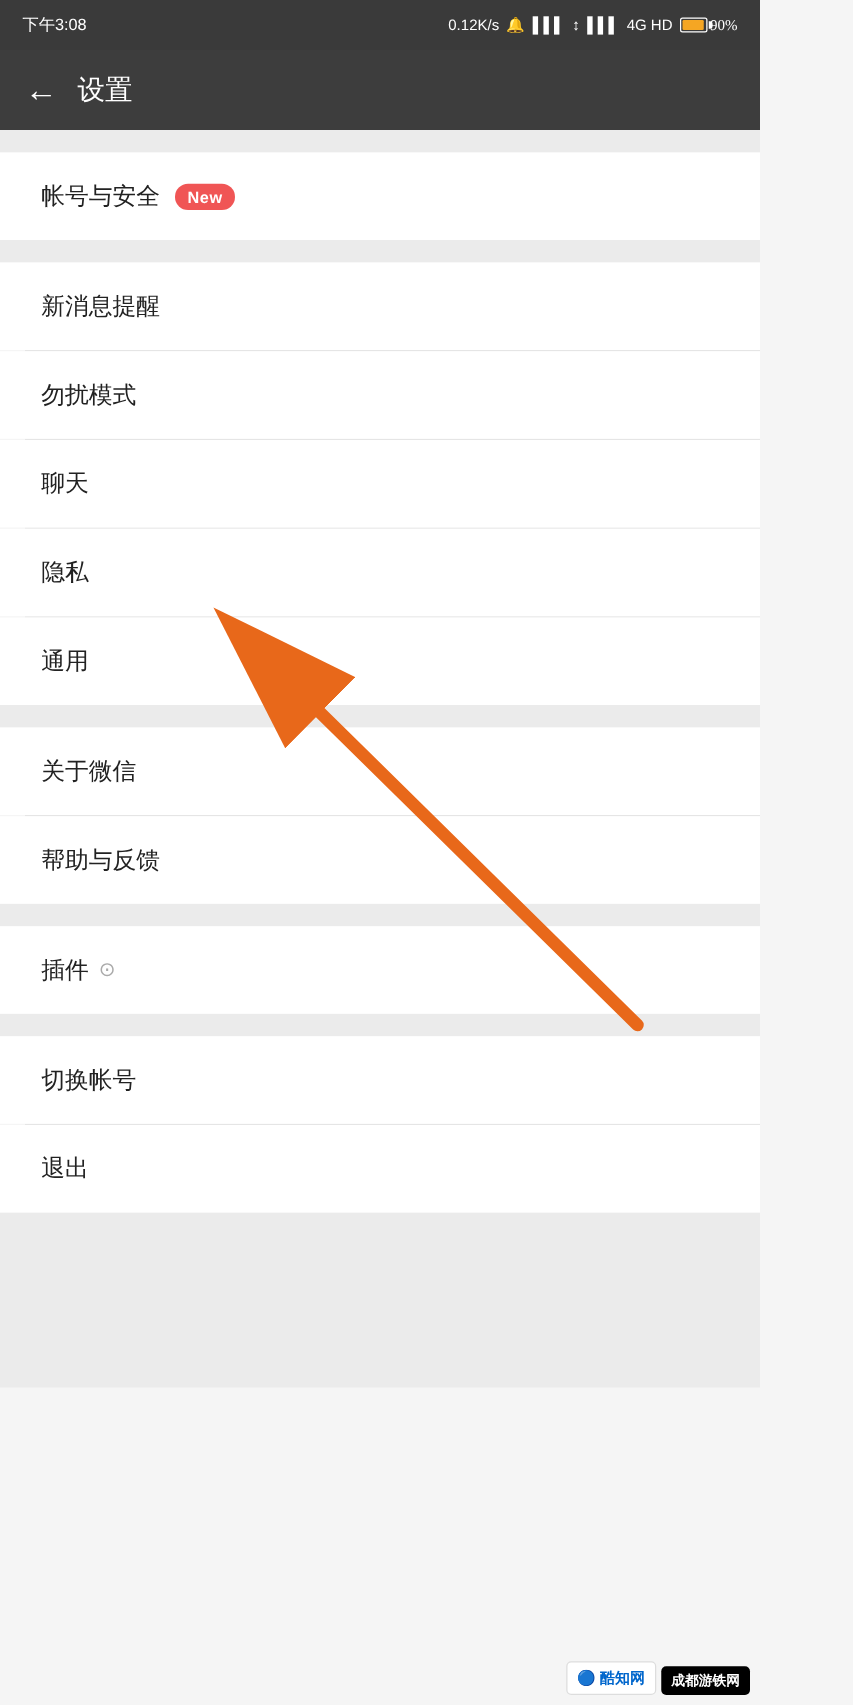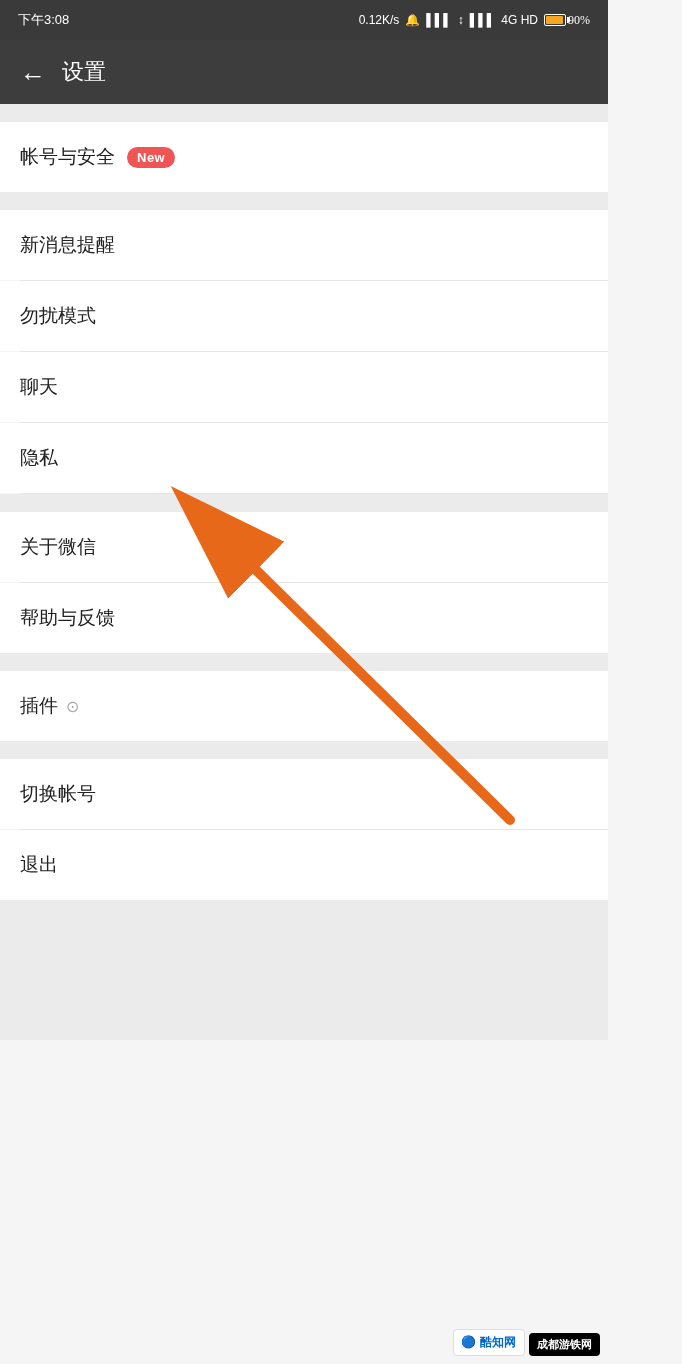--- a/index.html
+++ b/index.html
@@ -107,21 +107,21 @@
     }
 
     .section-divider-small {
       height: 1px;
       background: #e5e5e5;
       margin-left: 20px;
     }
 
     .menu-item {
       background: #fff;
-      padding: 22px 20px;
+      padding: 22px 33px;
       font-size: 19px;
       color: #222;
       display: flex;
       align-items: center;
       cursor: pointer;
       position: relative;
     }
 
     .new-badge {
       background: #f05555;
@@ -205,20 +205,23 @@
     </div>
     <div class="section-divider-small"></div>
     <div class="menu-item">
       <span>聊天</span>
     </div>
     <div class="section-divider-small"></div>
     <div class="menu-item">
       <span>隐私</span>
     </div>
     <div class="section-divider-small"></div>
+    <div class="menu-item">
+      <span>通用</span>
+    </div>
   </div>
 
   <div class="section-divider"></div>
   <div>
     <div class="menu-item">
       <span>关于微信</span>
     </div>
     <div class="section-divider-small"></div>
     <div class="menu-item">
       <span>帮助与反馈</span>

